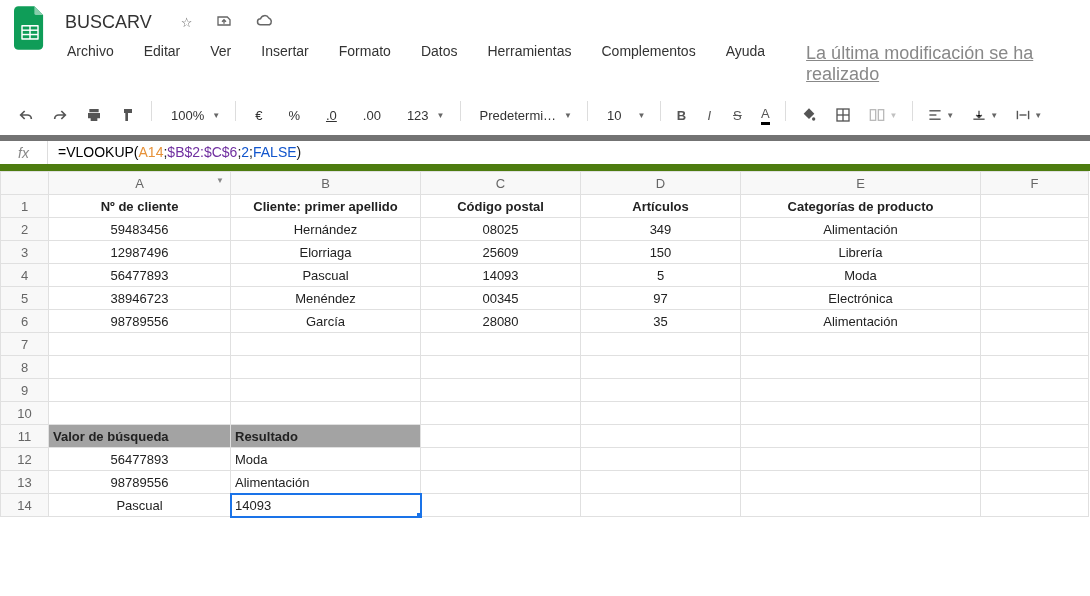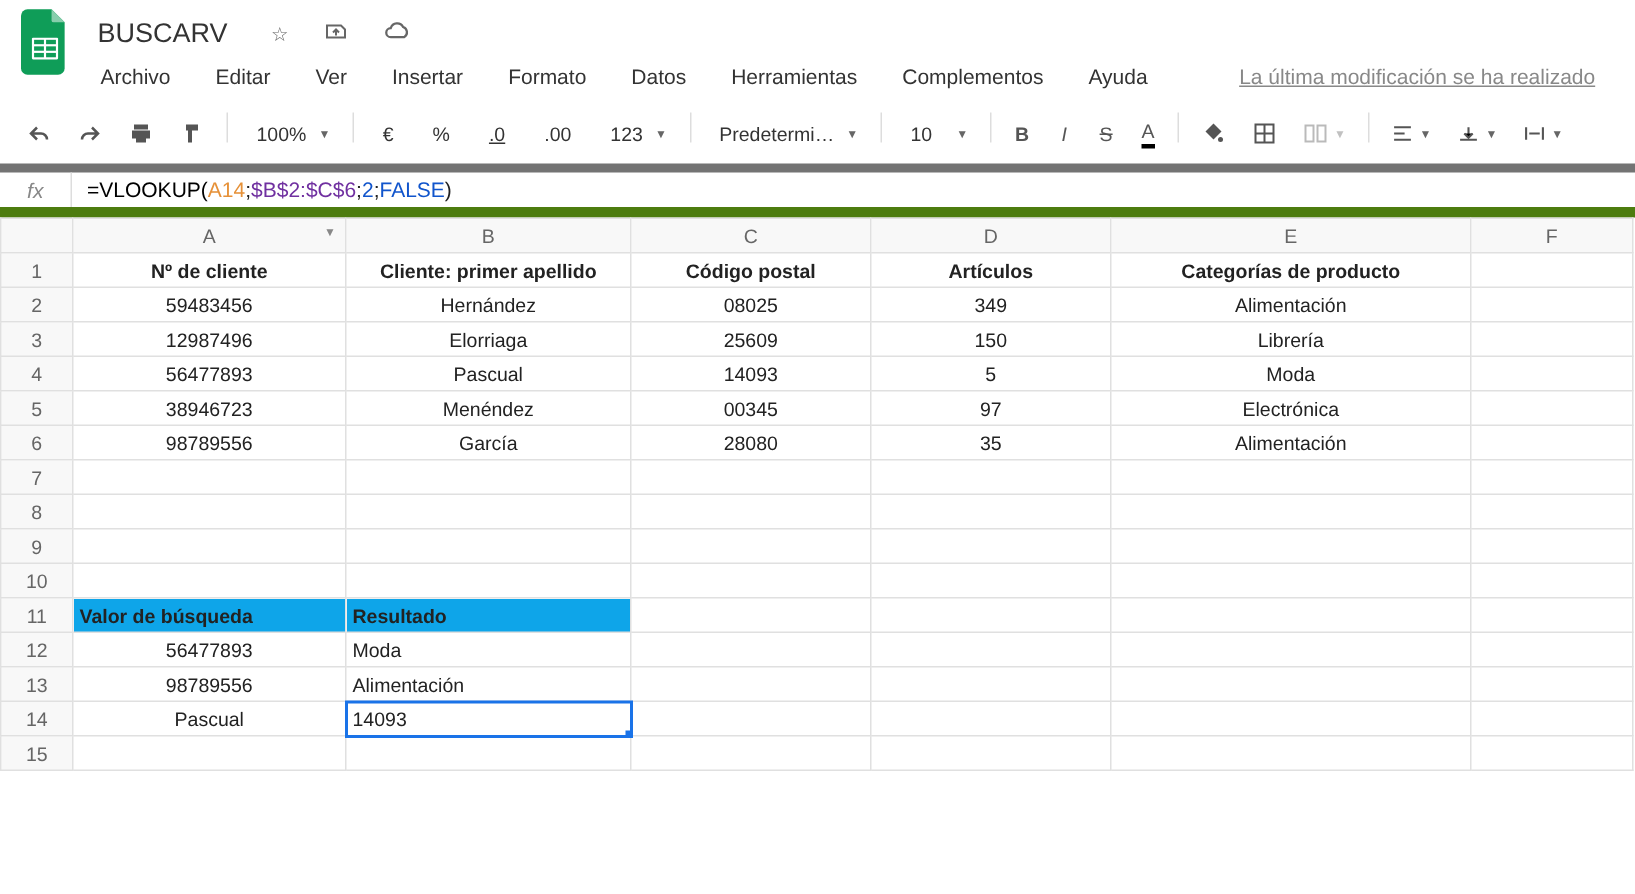--- a/index.html
+++ b/index.html
@@ -6,42 +6,42 @@
 body{background:#fff;font-size:13px;color:#222;overflow:hidden;width:1090px;height:596px}
 .header{display:flex;align-items:flex-start;padding:8px 10px 0}
 .logo{width:40px;height:40px;margin-right:10px;display:flex;align-items:center;justify-content:center}
 .logo svg{width:32px;height:44px}
 .title-area{flex:1}
 .title-row{display:flex;align-items:center;gap:24px;padding:2px 0}
 .doc-title{font-size:18px;color:#333;padding:2px 5px}
 .title-icon{color:#666;cursor:pointer}
 .menu-row{display:flex;gap:16px;padding:2px 0}
 .menu-item{font-size:14px;color:#333;padding:4px 7px;cursor:pointer}
-.last-mod{color:#888;text-decoration:underline;font-size:14px;margin-left:38px;padding:4px 0}
+.last-mod{color:#888;text-decoration:underline;font-size:18px;margin-left:18px;padding:4px 0}
 .toolbar{display:flex;align-items:flex-start;padding:6px 10px;border-bottom:6px solid #737373;gap:2px;margin-top:4px}
 .tb-btn{padding:6px 8px;cursor:pointer;color:#555;display:flex;align-items:center;justify-content:center;min-width:26px;height:28px;border-radius:2px}
 .tb-sep{width:1px;height:20px;background:#ddd;margin:0 5px}
 .tb-text{font-size:13px;color:#333;padding:0 4px}
 .dd-arrow{font-size:8px;color:#666;margin-left:4px}
 .color-under{border-bottom:3px solid #000;padding-bottom:1px}
 .fx-bar{display:flex;align-items:center;border-bottom:7px solid #4d7c0f;height:30px}
 .fx-label{width:48px;text-align:center;font-style:italic;color:#888;font-size:14px;border-right:1px solid #ddd;height:100%;display:flex;align-items:center;justify-content:center}
 .fx-content{padding:0 10px;font-family:'Courier New',monospace;font-size:14px;flex:1}
 .fx-content span{white-space:pre}
 .sheet{position:relative}
 .grid{border-collapse:collapse;table-layout:fixed}
 .grid td,.grid th{border:1px solid #e0e0e0;height:23px;font-size:13px;padding:0 4px;overflow:hidden;white-space:nowrap}
 .corner{width:48px;background:#f8f8f8;border-right:1px solid #ccc;border-bottom:1px solid #ccc}
 .col-h{background:#f8f8f8;text-align:center;color:#666;font-weight:normal;border-bottom:1px solid #ccc;font-size:12px}
 .row-h{width:48px;background:#f8f8f8;text-align:center;color:#666;font-weight:normal;border-right:1px solid #ccc;font-size:12px}
 .col-a{width:182px}.col-b{width:190px}.col-c{width:160px}.col-d{width:160px}.col-e{width:240px}.col-f{width:108px}
 .bold{font-weight:bold}
 .center{text-align:center}
 .left{text-align:left}
-.hl{background:#0ea5e9}
+.hl{background:#a3a3a3}
 .sel-cell{outline:2px solid #1a73e8;outline-offset:-1px;position:relative}
 .sel-handle{position:absolute;right:-3px;bottom:-3px;width:6px;height:6px;background:#1a73e8}
 .col-h.active{position:relative}
 .col-h.active .dd-col{position:absolute;right:6px;top:4px;font-size:8px;color:#888}
 </style>
 </head>
 <body>
 
 <div class="header">
   <div class="logo">
@@ -334,24 +334,15 @@
         </tr>
 <tr>
           <th class="row-h">14</th>
   <td class="center">Pascual</td>
   <td class="left sel-cell"><span>14093</span><div class="sel-handle"></div></td>
   <td></td>
           <td></td>
           <td></td>
           <td></td>
         </tr>
-<tr>
-          <th class="row-h">15</th>
-          <td></td>
-          <td></td>
-          <td></td>
-          <td></td>
-          <td></td>
-          <td></td>
-        </tr>
 </tbody>
     </table>
 </div>
 
 </body></html>

